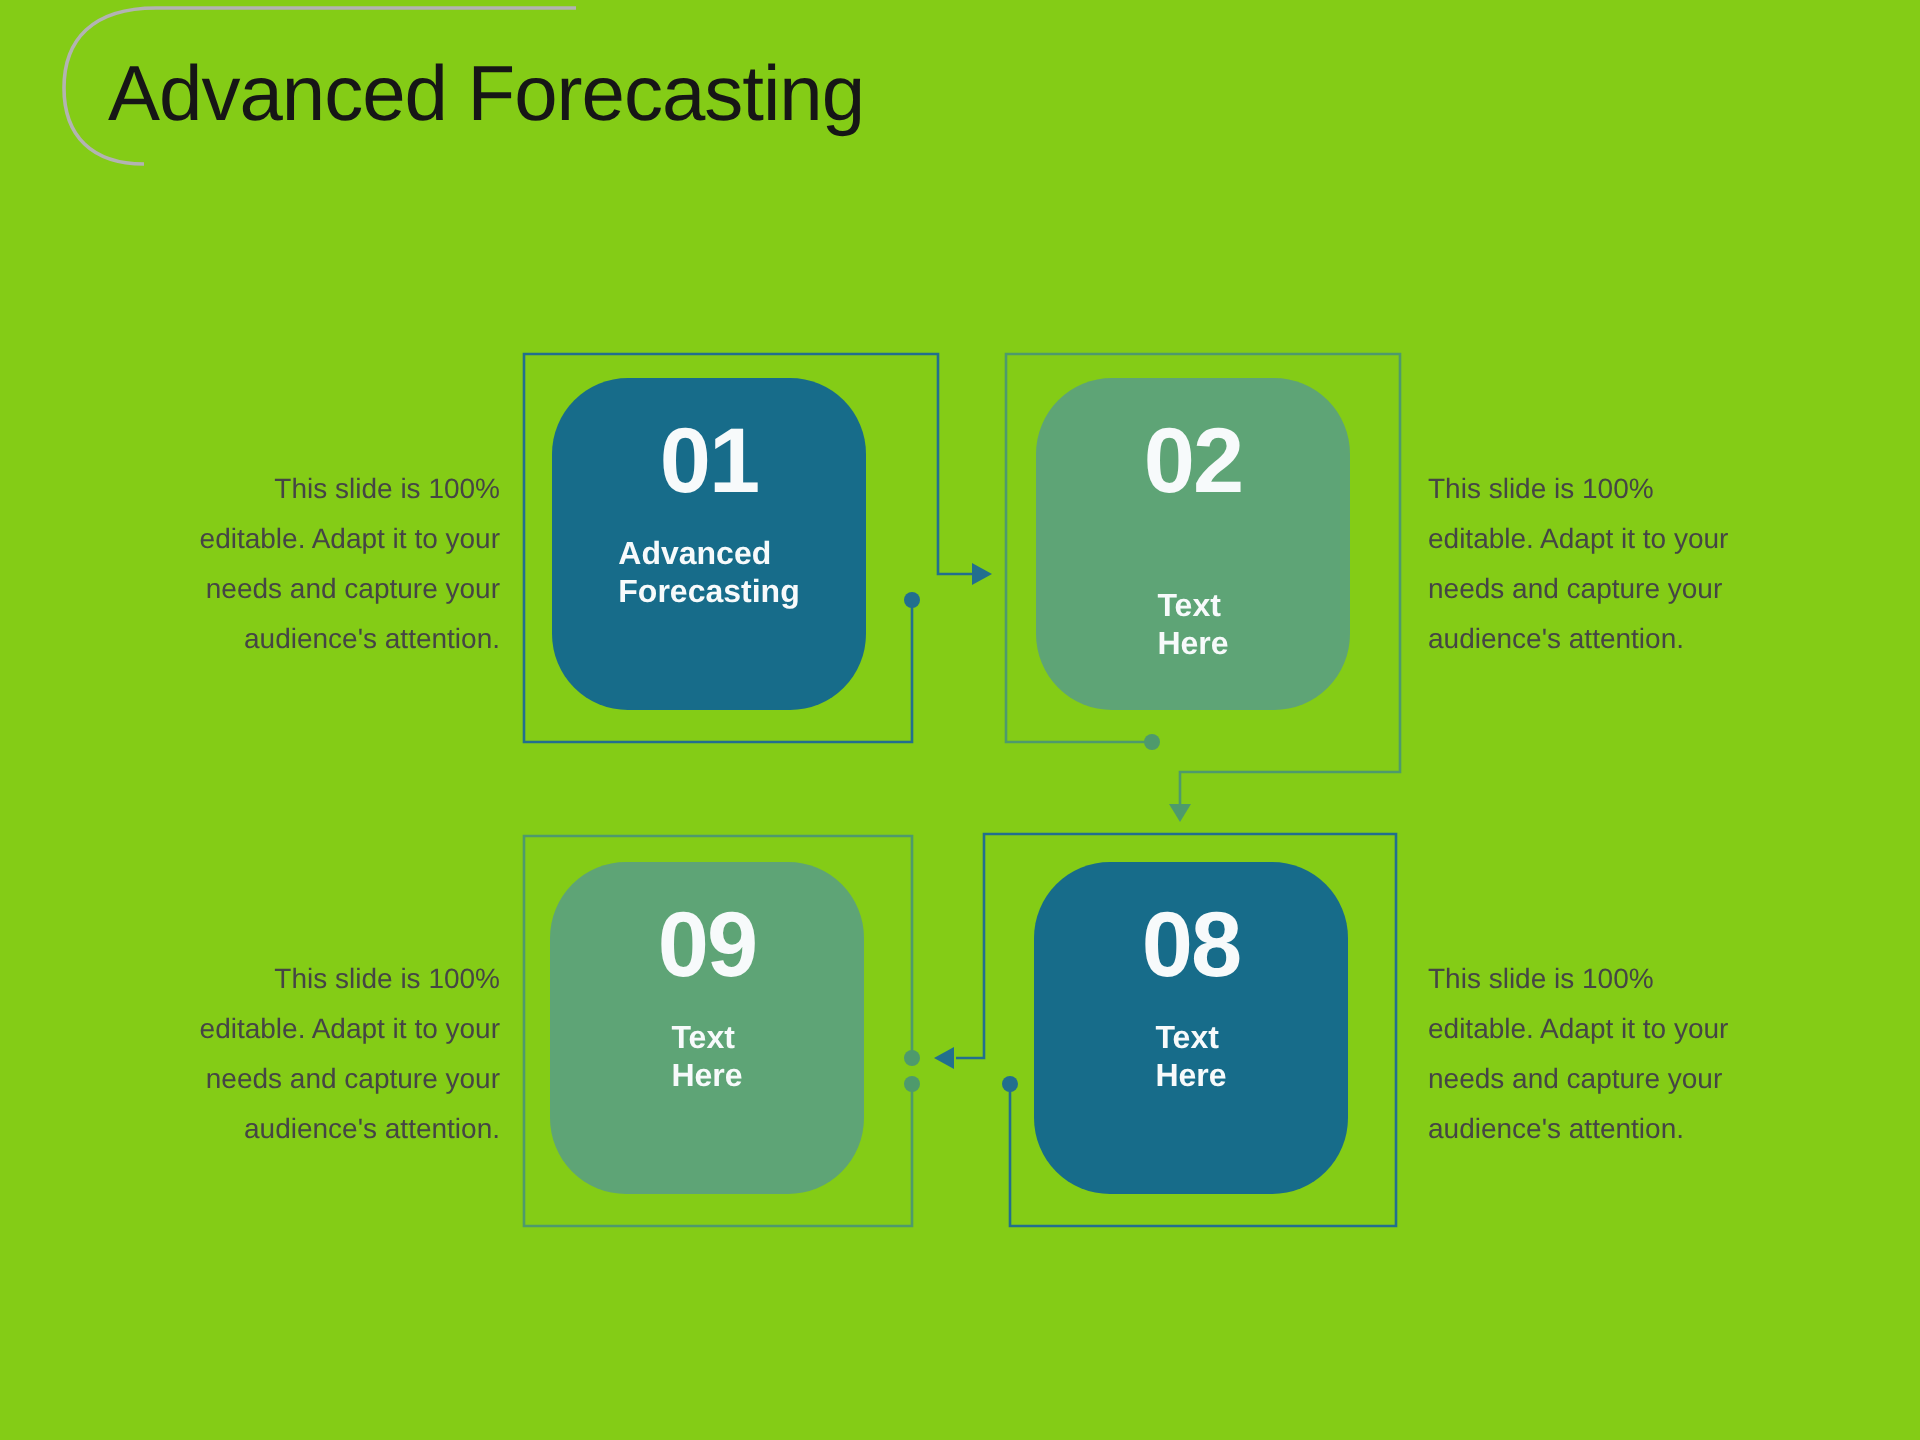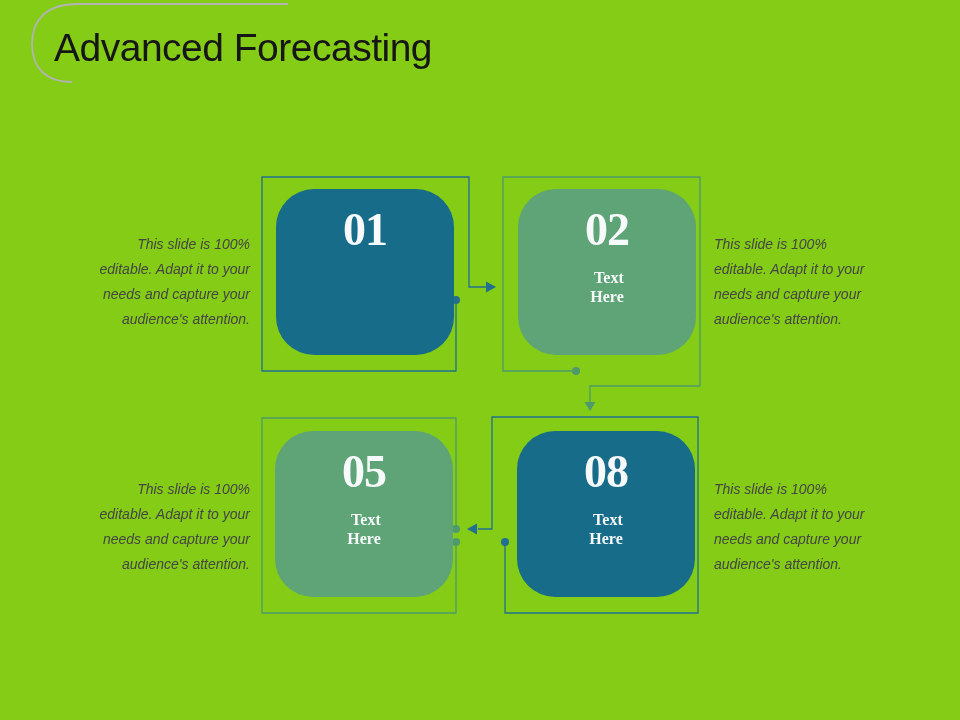--- a/index.html
+++ b/index.html
@@ -22,44 +22,43 @@
   .arc{stroke:var(--arc);stroke-width:1.8;fill:none;}
   .tl{stroke:var(--teal-line);stroke-width:1.3;fill:none;}
   .gl{stroke:var(--green-line);stroke-width:1.3;fill:none;}
   .td{fill:var(--teal-line);}
   .gd{fill:var(--green-line);}
   .ta{fill:var(--teal-line);}
   .ga{fill:var(--green-line);}
 
   
   .box{
-    position:absolute;width:178px;height:166px;border-radius:38px;
+    position:absolute;width:157px;height:166px;border-radius:38px;
     display:flex;flex-direction:column;align-items:center;
-    padding-top:16px;box-sizing:border-box;text-align:right;
+    padding-top:16px;box-sizing:border-box;text-align:left;
     color:var(--box-text);
-    font-family:Liberation Serif, serif;
   }
   .box.teal{background:var(--teal);}
   .box.green{background:var(--green);}
   .box .num{
     font-size:46px;font-weight:bold;line-height:50px;letter-spacing:-1px;
   }
   .box .label{
     margin-top:13px;font-size:16px;font-weight:bold;line-height:19px;
     white-space:pre-line;
   }
   #box1{left:276px;top:189px;}
-  #box2{left:518px;top:189px;}
+  #box2{left:518px;top:189px;gap:26px;}
   #box3{left:517px;top:431px;}
   #box4{left:275px;top:431px;}
 
   
   .note{
     position:absolute;width:184px;font-size:14px;line-height:25px;
-    color:var(--note-text);white-space:pre-line;font-style:italic;
+    color:var(--note-text);white-space:pre-line;
   }
   .note.right-align{text-align:right;}
   .note.left-align{text-align:left;}
   #noteTL{left:66px;top:232px;}
   #noteTR{left:714px;top:232px;}
   #noteBL{left:66px;top:477px;}
   #noteBR{left:714px;top:477px;}
 </style>
 </head>
 <body>
@@ -84,36 +83,38 @@
 
     <polyline class="gl" points="456,542 456,613 262,613 262,418 456,418 456,529"></polyline>
     <circle class="gd" cx="456" cy="542" r="4"></circle>
     <circle class="gd" cx="456" cy="529" r="4"></circle>
   </svg>
 
   <div class="page-title">Advanced Forecasting</div>
 
   <div class="box teal" id="box1">
     <div class="num">01</div>
+    <div class="label">Advanced
+Forecasting</div>
   </div>
 
   <div class="box green" id="box2">
     <div class="num">02</div>
     <div class="label">Text
 Here</div>
   </div>
 
   <div class="box teal" id="box3">
     <div class="num">08</div>
     <div class="label">Text
 Here</div>
   </div>
 
   <div class="box green" id="box4">
-    <div class="num">05</div>
+    <div class="num">09</div>
     <div class="label">Text
 Here</div>
   </div>
 
   <div class="note right-align" id="noteTL">This slide is 100%
 editable. Adapt it to your
 needs and capture your
 audience's attention.</div>
   <div class="note left-align" id="noteTR">This slide is 100%
 editable. Adapt it to your

